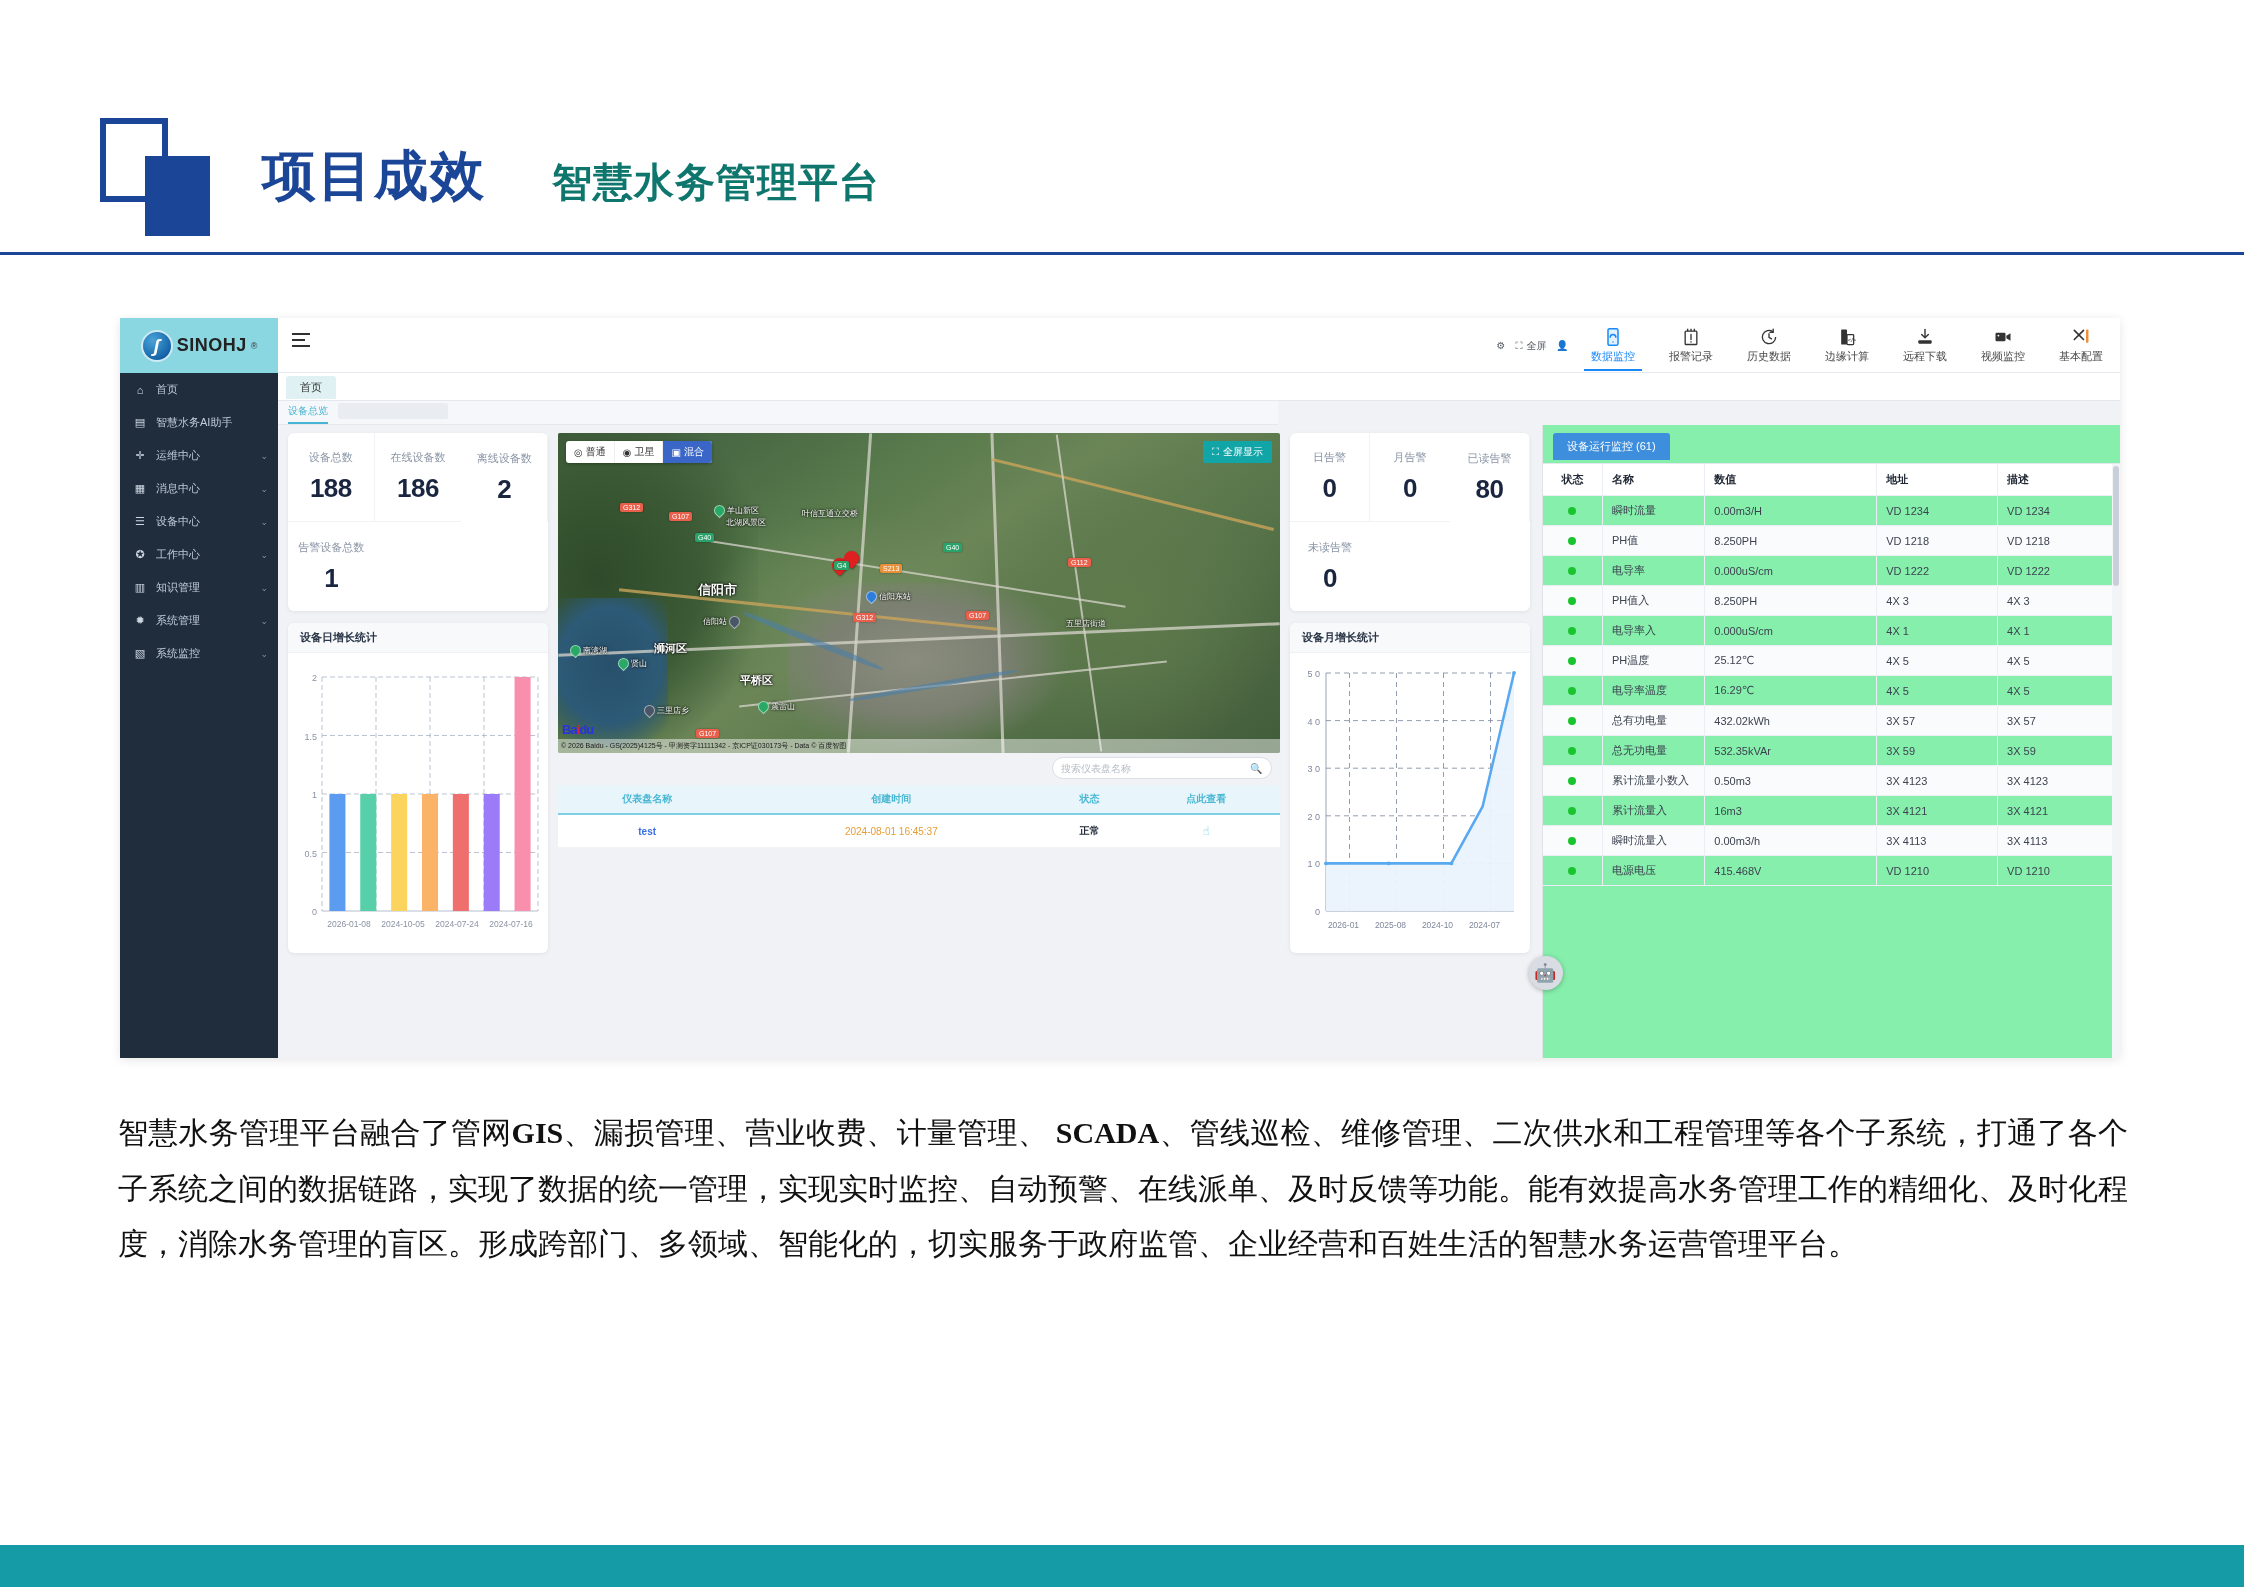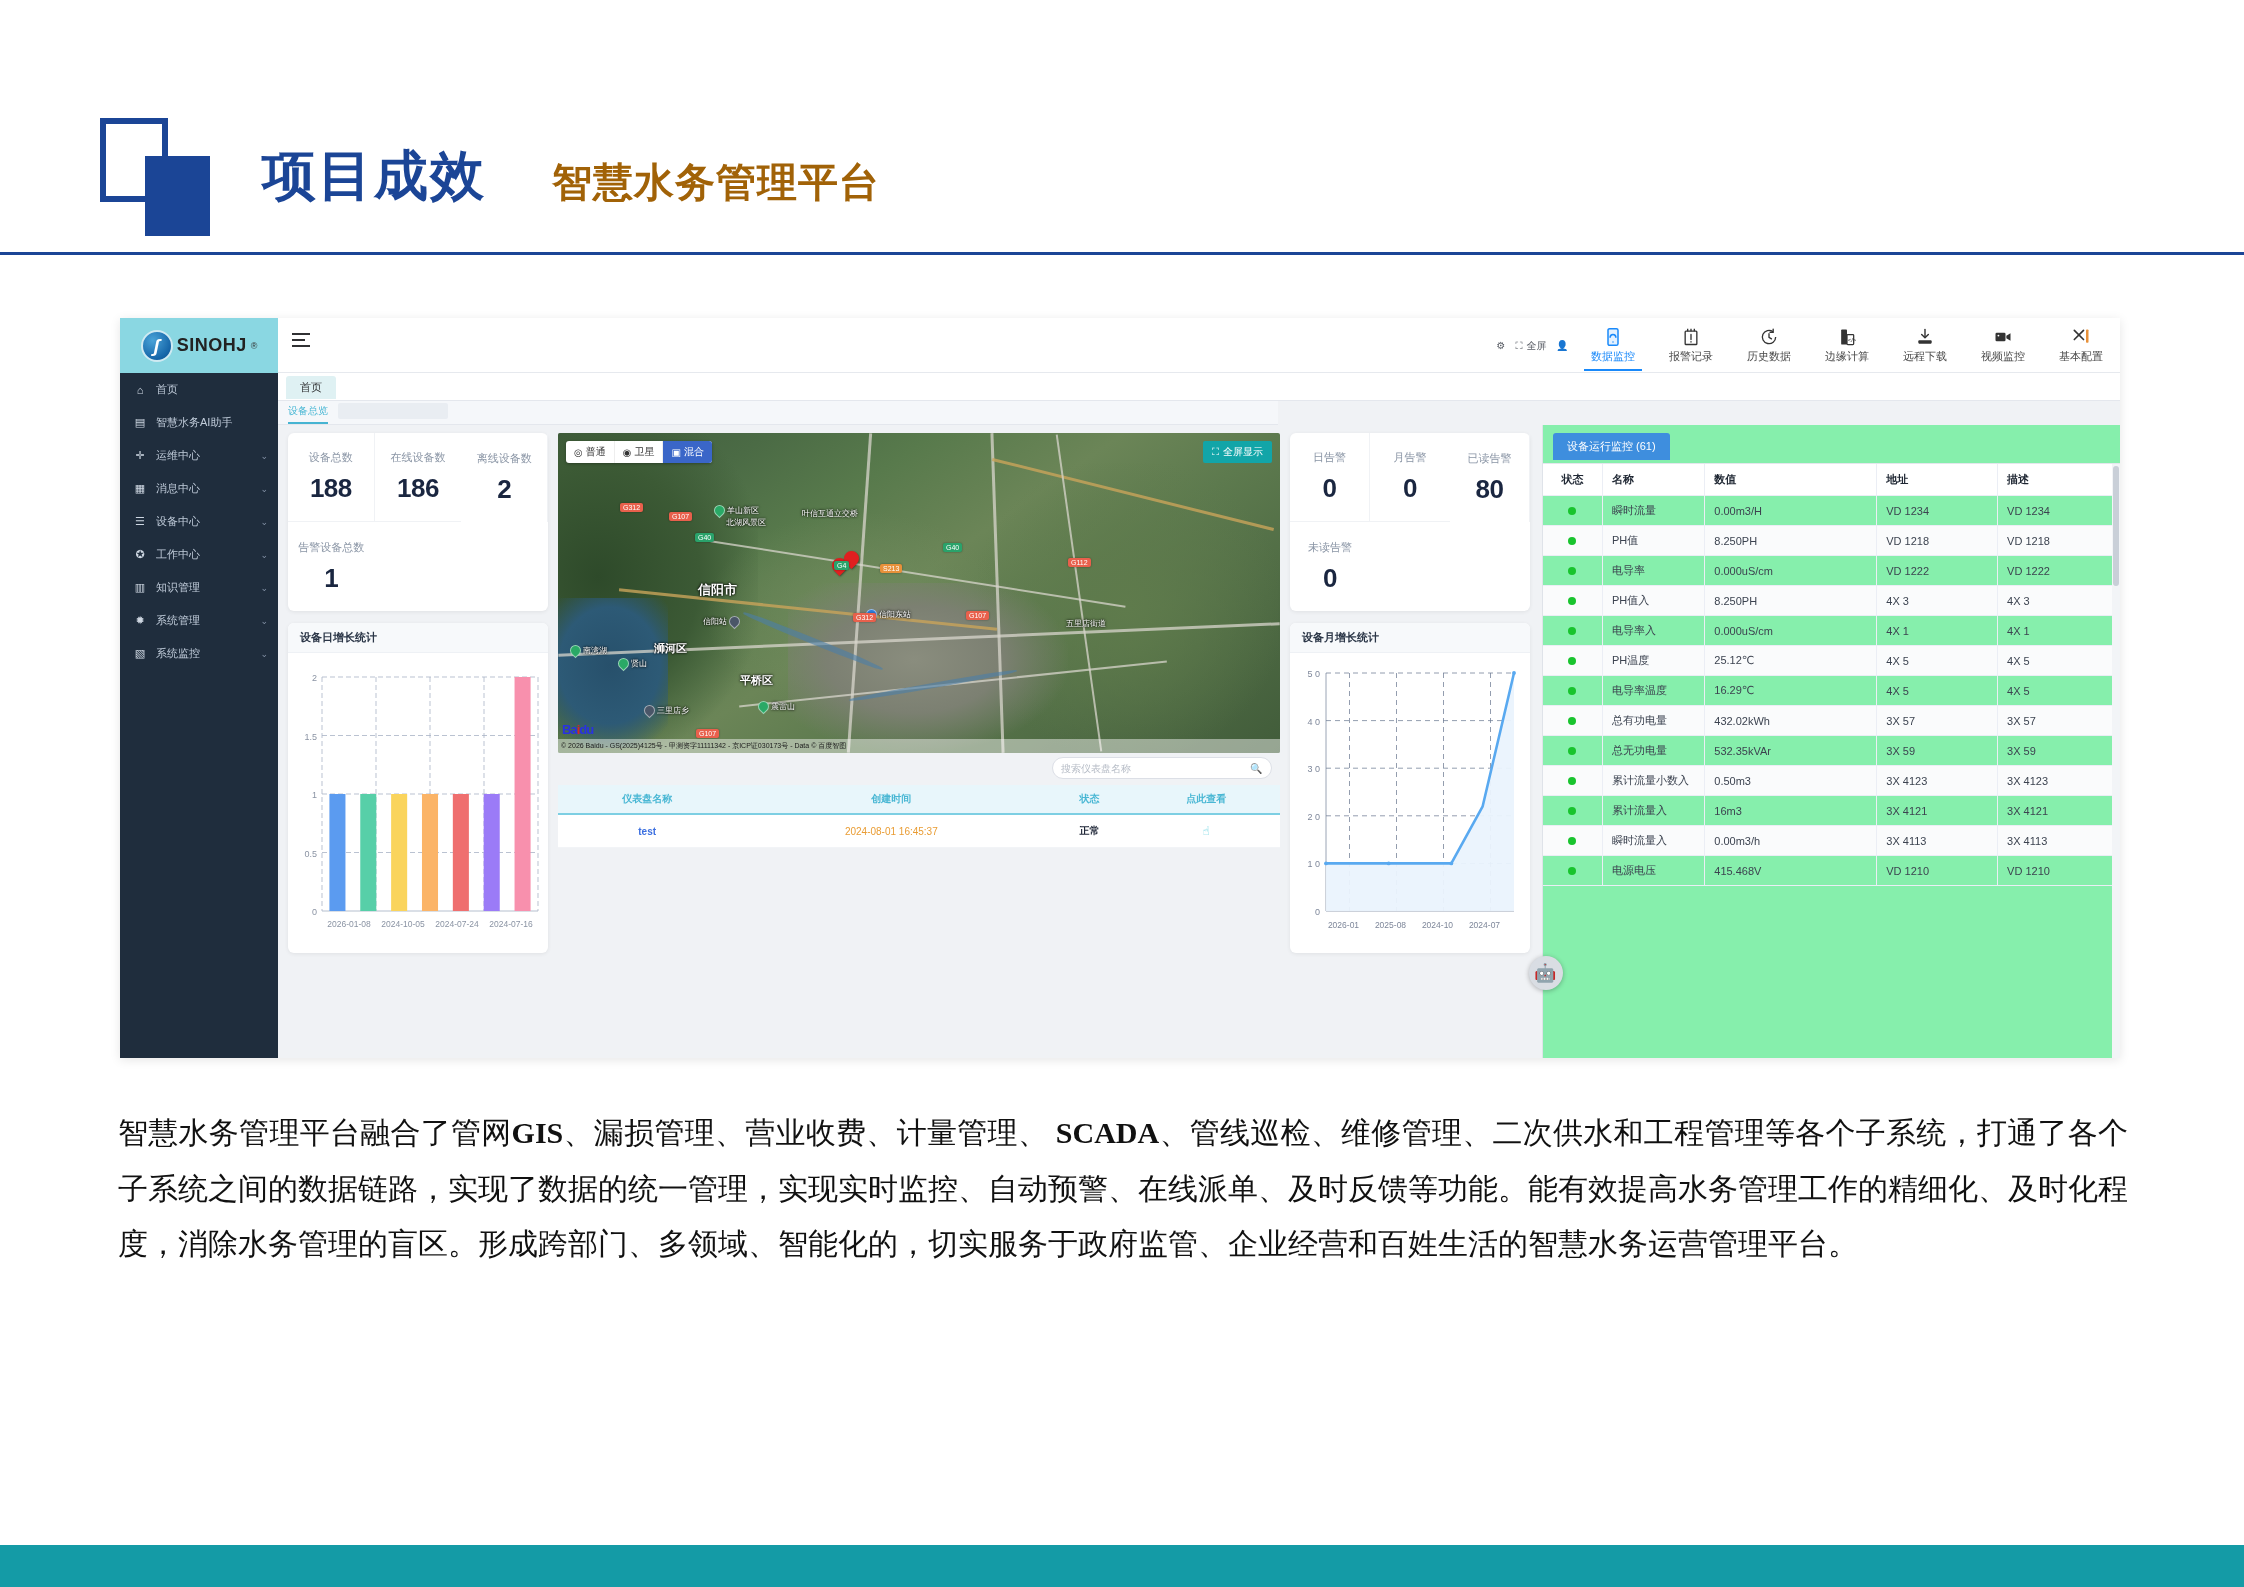--- a/index.html
+++ b/index.html
@@ -33,21 +33,21 @@
     position: absolute; left: 45px; top: 38px; width: 65px; height: 80px;
     background: #1b4596;
   }
   .header-title {
     position: absolute; left: 262px; top: 140px;
     font-size: 54px; font-weight: bold; color: #1b4596;
     letter-spacing: 2px;
   }
   .header-subtitle {
     position: absolute; left: 552px; top: 155px;
-    font-size: 40px; font-weight: bold; color: #a16207;
+    font-size: 40px; font-weight: bold; color: #0f766e;
     letter-spacing: 1px;
   }
 
   
   .app-shot {
     position: absolute; left: 120px; top: 318px;
     width: 2000px; height: 740px;
     background: #f0f2f5;
     overflow: hidden;
     box-shadow: 0 2px 10px rgba(0,0,0,0.10);
@@ -593,21 +593,21 @@
 
       <div class="poi city" style="left:140px;top:148px;">
         <span>信阳市</span>
       </div>
       <div class="poi dist" style="left:96px;top:208px;">
         <span>浉河区</span>
       </div>
       <div class="poi dist" style="left:182px;top:240px;">
         <span>平桥区</span>
       </div>
-      <div class="poi" style="left:308px;top:176px;justify-content:center;">
+      <div class="poi" style="left:308px;top:158px;justify-content:center;">
         <span class="poi-dot blue"></span>
           <span>信阳东站</span>
       </div>
       <div class="poi" style="left:97px;top:183px;padding-left:48px;">
         <span>信阳站</span>
           <span class="poi-dot gray"></span>
       </div>
       <div class="poi" style="left:12px;top:212px;">
         <span class="poi-dot"></span>
           <span>南湾湖</span>

